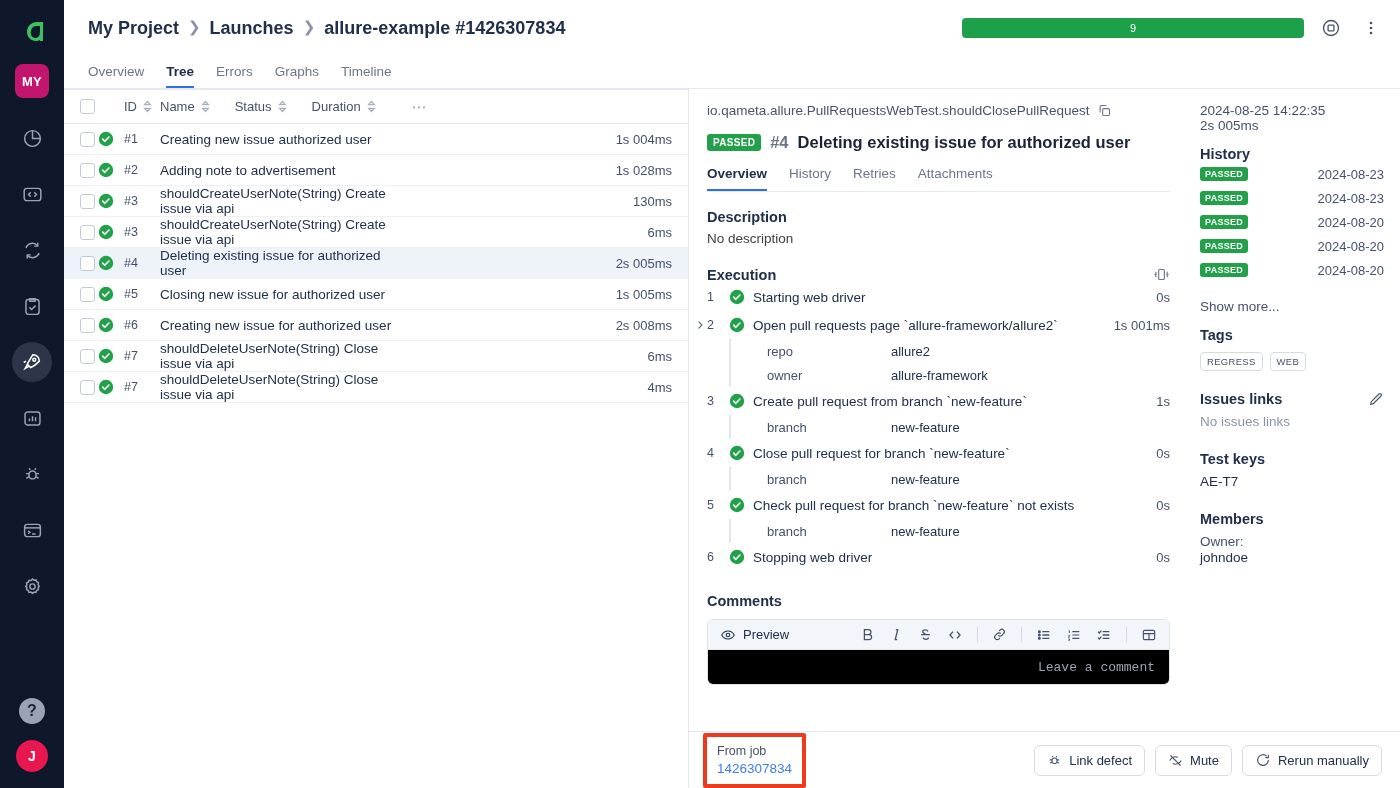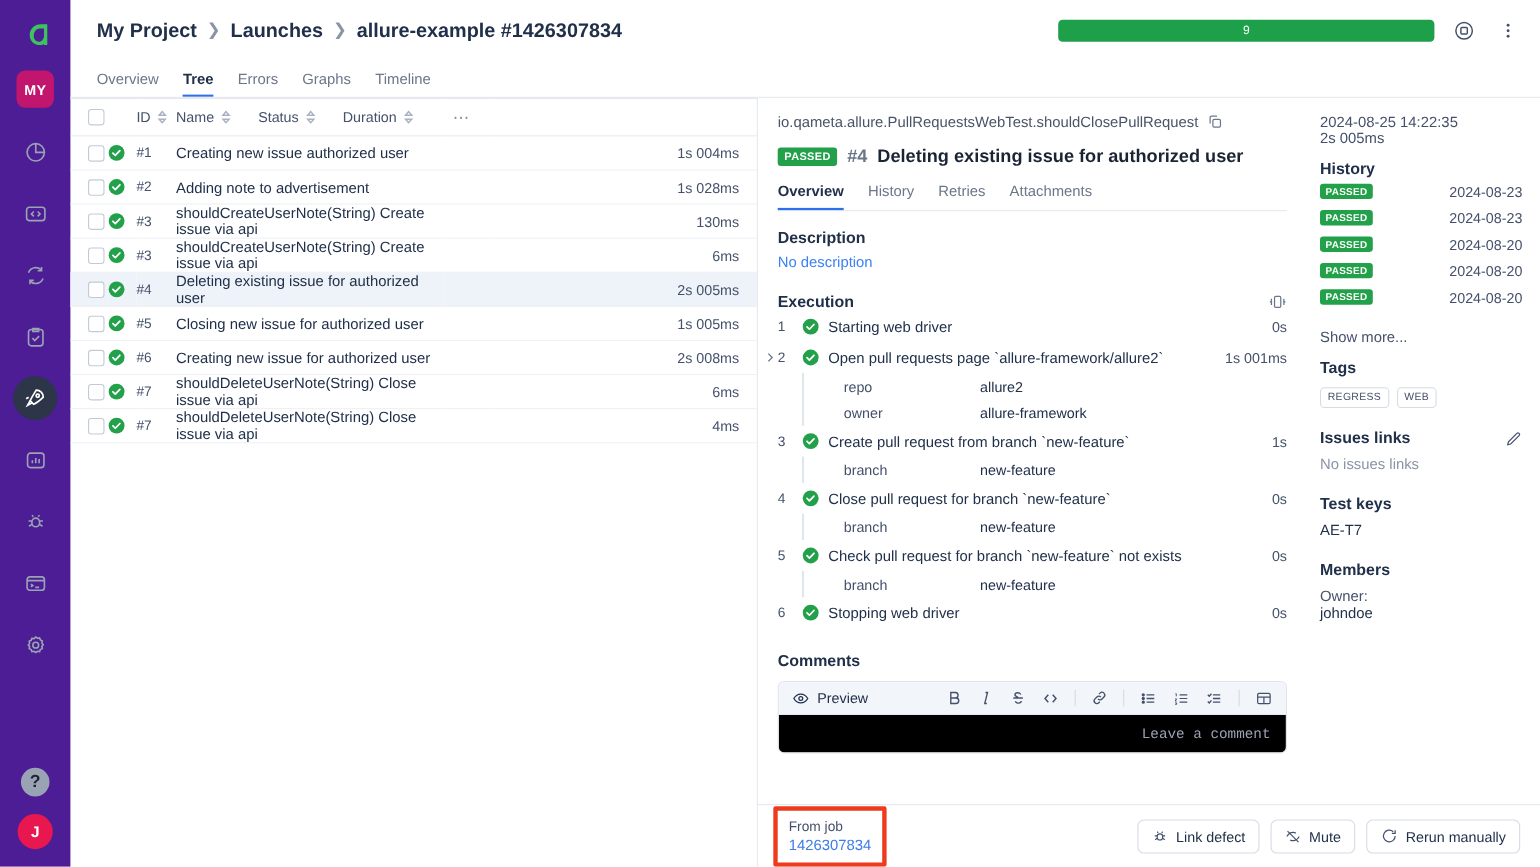--- a/index.html
+++ b/index.html
@@ -7,21 +7,21 @@
     width: 1400px; height: 788px;
     font-family: "Liberation Sans", sans-serif;
     background: #ffffff;
     color: #21304a;
     overflow: hidden;
   }
   .app { display: flex; width: 1400px; height: 788px; }
 
   
   .rail {
-    width: 64px; height: 788px; background: #4c1d95;
+    width: 64px; height: 788px; background: #0f172a;
     display: flex; flex-direction: column; align-items: center;
     flex: 0 0 64px;
   }
   .rail-logo { margin-top: 14px; width: 36px; height: 36px; display:flex; align-items:center; justify-content:center; }
   .rail-badge {
     margin-top: 14px; width: 34px; height: 34px; border-radius: 8px;
     background: #c2166e; color: #fff; font-size: 13px; font-weight: bold;
     display: flex; align-items: center; justify-content: center; letter-spacing: .2px;
   }
   .rail-icons { margin-top: 20px; display: flex; flex-direction: column; align-items: center; gap: 16px; }
@@ -105,21 +105,21 @@
     background: #22a04a; color: #fff; font-size: 10px; font-weight: bold;
     padding: 3px 6px; border-radius: 3px; letter-spacing: .3px;
   }
   .t-num { font-size: 16.5px; color: #6c7689; font-weight: bold; }
   .t-name { font-size: 16.5px; font-weight: bold; color: #1b2435; }
   .dtabs { display: flex; gap: 22px; margin-top: 14px; border-bottom: 1px solid #e5e8ee; }
   .dtab { font-size: 13.5px; color: #6c7689; padding-bottom: 8px; border-bottom: 2px solid transparent; }
   .dtab.active { color: #21304a; font-weight: bold; border-bottom-color: #2f6feb; }
 
   .sec-h { font-size: 14.5px; font-weight: bold; color: #21304a; margin-top: 17px; }
-  .muted { font-size: 13.5px; color: #3b82f6; margin-top: 6px; }
+  .muted { font-size: 13.5px; color: #404040; margin-top: 6px; }
   .exec-head { display: flex; align-items: center; margin-top: 20px; }
   .exec-head .sec-h { margin-top: 0; }
   .exec-ic { margin-left: auto; color: #6c7689; display: flex; }
 
   .step { display: flex; align-items: center; height: 28px; font-size: 13.5px; position: relative; }
   .step-exp { width: 14px; color: #6c7689; display: flex; align-items: center; justify-content: center; margin-left: -14px; }
   .step-n { width: 22px; color: #45516b; font-size: 12.5px; }
   .step-ok { width: 24px; display: flex; align-items: center; }
   .step-txt { color: #21304a; flex: 1; min-width: 0; white-space: nowrap; overflow: hidden; text-overflow: ellipsis; }
   .step-dur { color: #45516b; font-size: 13px; margin-left: 10px; white-space: nowrap; }

